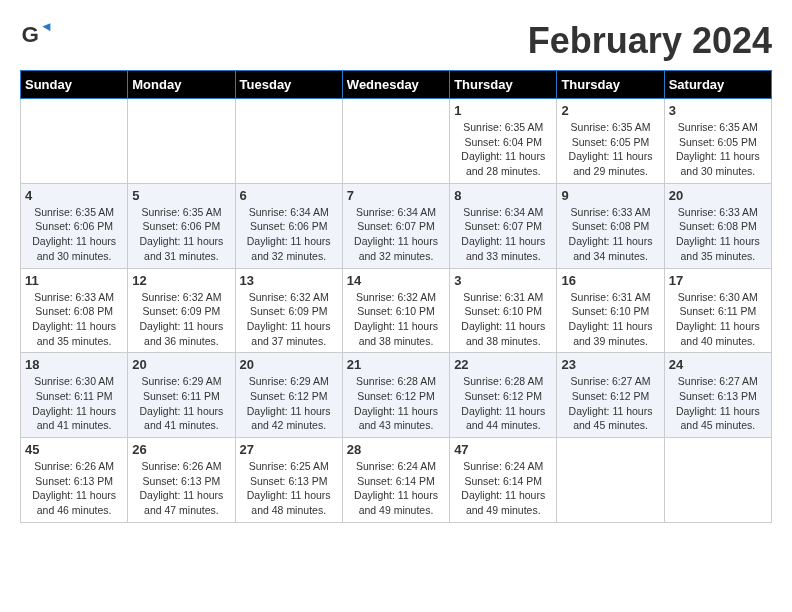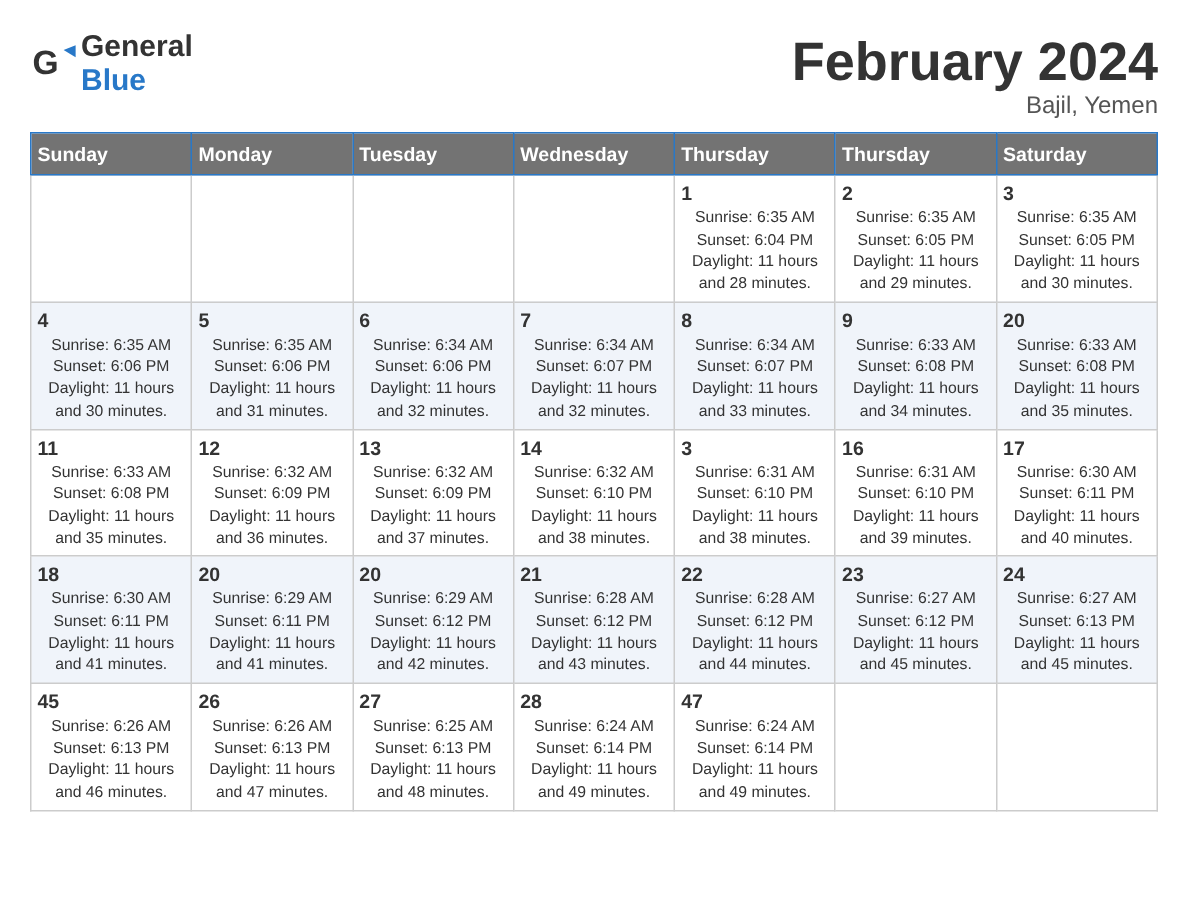--- a/index.html
+++ b/index.html
@@ -37,21 +37,21 @@
     .location {
       font-size: 16px;
       color: #555;
     }
     table {
       width: 100%;
       border-collapse: collapse;
       font-size: 11px;
     }
     thead tr th {
-      background-color: #737373;
+      background-color: #000000;
       color: #fff;
       padding: 6px 4px;
       text-align: left;
       font-size: 13px;
       font-weight: bold;
       border: 1px solid #2878c8;
     }
     tbody tr td {
       border: 1px solid #ccc;
       vertical-align: top;
@@ -85,28 +85,23 @@
   </style>
 </head>
 <body>
 
 <div class="header">
   <div class="logo">
     <svg class="logo-icon" viewBox="0 0 40 40">
       <text x="2" y="28" font-size="28" font-weight="bold" fill="#333">G</text>
       <polygon points="28,8 38,14 38,4" fill="#2878c8"></polygon>
     </svg>
-    <div>
-      <span style="font-size:20px;font-weight:bold;color:#333;">General</span><br>
-      <span style="font-size:20px;font-weight:bold;color:#2878c8;">Blue</span>
-    </div>
   </div>
   <div class="title-area">
     <div class="month-title">February 2024</div>
-    <div class="location">Bajil, Yemen</div>
   </div>
 </div>
 
 <table>
   <thead>
     <tr>
     <th>Sunday</th>
         <th>Monday</th>
         <th>Tuesday</th>
         <th>Wednesday</th>

